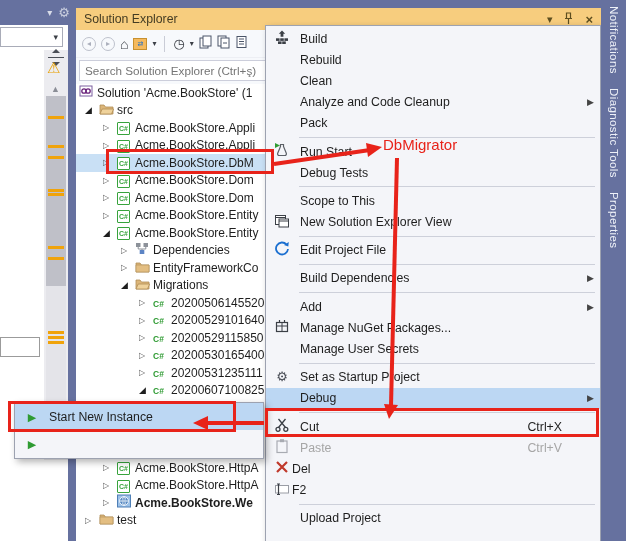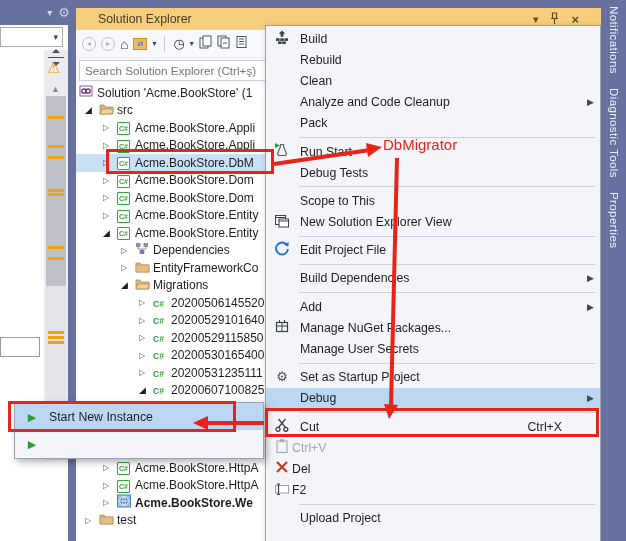--- a/index.html
+++ b/index.html
@@ -28,21 +28,21 @@
   #splitter .tu{position:absolute;left:4px;top:-2px;border:4px solid transparent;border-bottom:4px solid #4A4E57;border-top:none;}
   #splitter .td{position:absolute;left:4px;bottom:-2px;border:4px solid transparent;border-top:4px solid #4A4E57;border-bottom:none;}
   #warn{left:47px;top:60px;font-size:15px;color:#E8A000;line-height:1;}
   #scrollup{left:51px;top:84px;font-size:9px;color:#8A8D96;}
   #track{left:46px;top:96px;width:20px;height:354px;background:#E4E4E9;}
   #thumb{left:46px;top:96px;width:20px;height:190px;background:#BFC0C8;}
   .marker{position:absolute;left:48px;width:16px;height:3px;background:var(--orange);}
   #stray-box{left:0;top:337px;width:40px;height:20px;background:#fff;border:1px solid #9B9B9B;}
   
   #panel{left:76px;top:8px;width:525px;height:533px;background:#fff;}
-  #titlebar{position:absolute;left:0;top:0;width:525px;height:22px;background:var(--gold);display:flex;align-items:center;padding:0 22px;color:#443C23;font-size:12.3px;}
+  #titlebar{position:absolute;left:0;top:0;width:525px;height:22px;background:var(--gold);display:flex;align-items:center;padding:0 8px;color:#443C23;font-size:12.3px;}
   #titlebar .sp{flex:1;}
   #titlebar .tbtn{margin-left:11px;color:#5D4E1F;font-size:11px;line-height:1;cursor:default;}
   #toolbar{position:absolute;left:0;top:22px;width:525px;height:28px;background:#F7F9FC;display:flex;align-items:center;gap:5px;padding-left:6px;border-bottom:1px solid #EDEFF4;}
   .navc{width:14px;height:14px;border:1.3px solid #BDC1CC;border-radius:50%;color:#ABAFBC;font-size:8px;display:flex;align-items:center;justify-content:center;}
   .tbico{color:#3B3F46;font-size:13px;line-height:1;}
   .tbdd{font-size:8px;color:#3B3F46;}
   .tbsep{width:1px;height:16px;background:#C9CCD6;margin:0 3px;}
   #switchico{width:14px;height:12px;background:#F5BA5E;border:1px solid #C8912F;font-size:7px;color:#1B6FD0;display:flex;align-items:center;justify-content:center;}
   #searchrow{position:absolute;left:0;top:50px;width:525px;height:26px;background:#F7F9FC;}
   #search{position:absolute;left:3px;top:2px;width:516px;height:21px;border:1px solid #CCCEDB;background:#fff;font-family:"Liberation Sans",sans-serif;font-size:11.7px;color:#6A6A6A;padding:0 5px;outline:none;}
@@ -460,20 +460,21 @@
       <span class="mlabel">Cut</span>
       <span class="mshort">Ctrl+X</span>
     </div>
     <div class="mi disabled">
       <span class="mico">
         <span><svg width="16" height="16" viewBox="0 0 16 16">
             <rect x="3" y="3" width="10" height="11.5" fill="none" stroke="#A8ABB2" stroke-width="1.2"></rect>
             <rect x="6" y="1.2" width="4" height="3" fill="#A8ABB2"></rect>
           </svg></span>
       </span>
+      <span class="mlabel">Paste</span>
       <span class="mshort">Ctrl+V</span>
     </div>
     <div class="mi">
       <span class="mico">
         <span><svg width="16" height="16" viewBox="0 0 16 16">
             <path d="M3 3l10 10M13 3L3 13" stroke="#C0392B" stroke-width="2.2"></path>
           </svg></span>
       </span>
       <span class="mshort">Del</span>
     </div>

